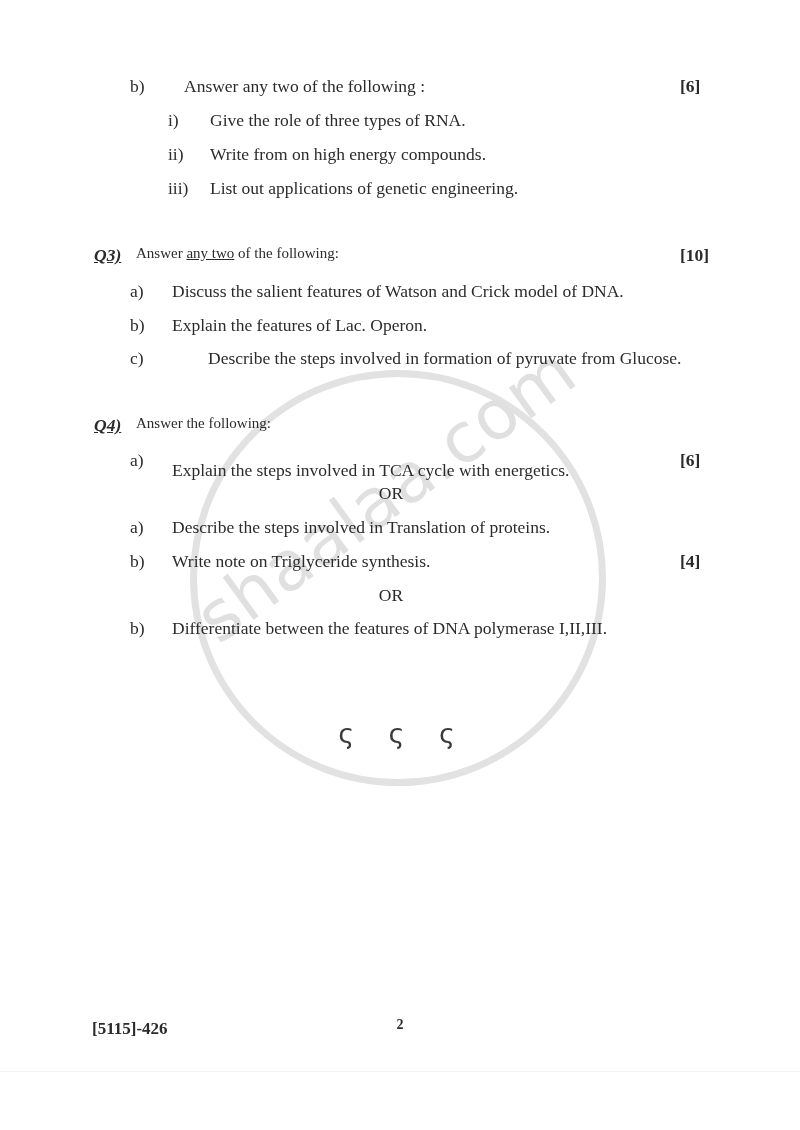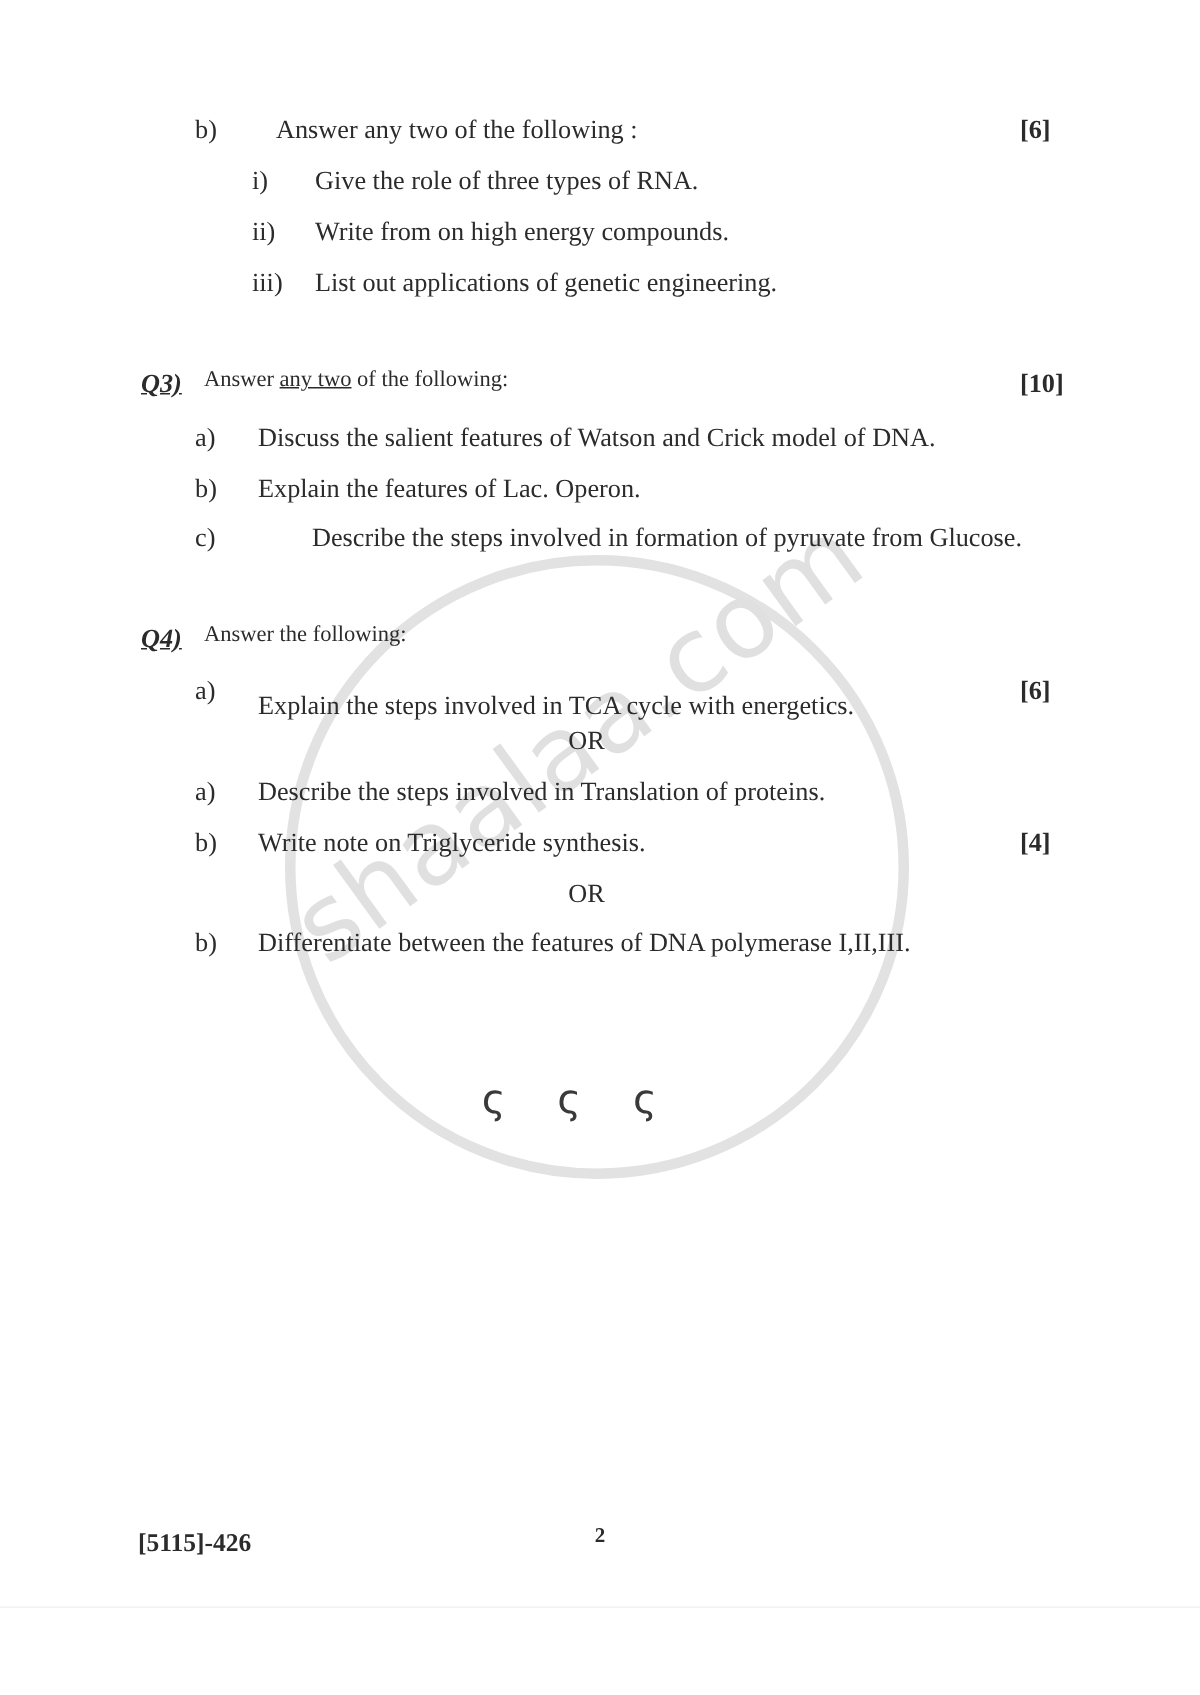--- a/index.html
+++ b/index.html
@@ -120,21 +120,21 @@
     position: absolute;
     left: 0;
     width: 800px;
     text-align: center;
     font-size: 17.5px;
   }
   .orline span { margin-left: -18px; }
 
   .endmark {
     position: absolute;
-    left: 0;
+    left: 17px;
     width: 772px;
     text-align: center;
     font-size: 27px;
     color: #3a3a3a;
     letter-spacing: 13px;
     font-family: "DejaVu Sans", sans-serif;
   }
 
   .u { text-decoration: underline; }
 

